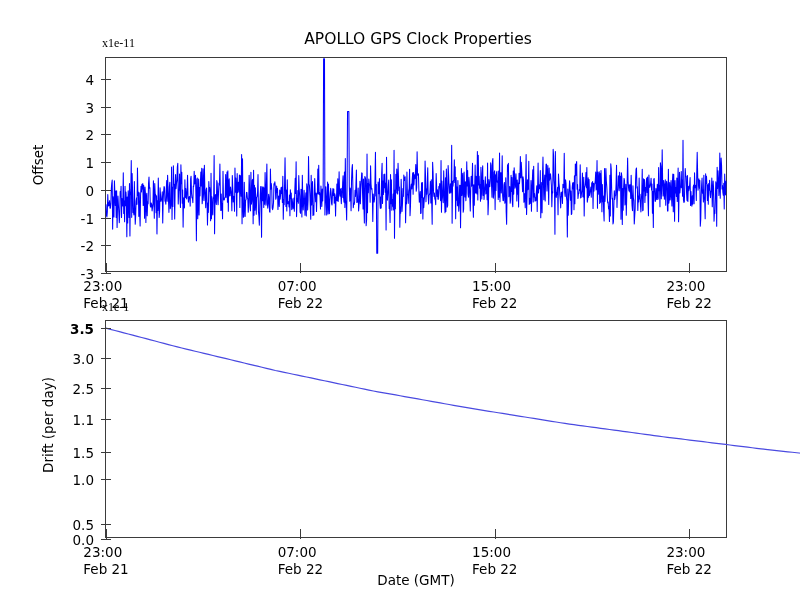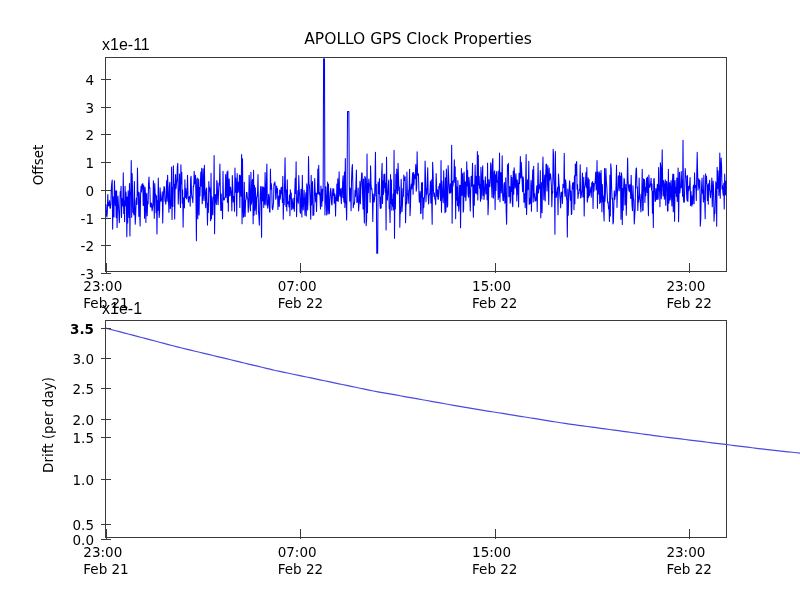--- a/index.html
+++ b/index.html
@@ -28,22 +28,22 @@
     top: 30px;
     width: 622px;
     text-align: center;
     font-size: 15.5px;
     line-height: 18px;
     color: #000;
     white-space: nowrap;
   }
   .exp-label {
     position: absolute;
-    font-family: Liberation Sans, sans-serif;
-    font-size: 16px;
+    font-family: Liberation Serif, serif;
+    font-size: 12px;
     color: #000;
     white-space: nowrap;
   }
   #exp-top { left: 102px; top: 36px; }
   #exp-bottom { left: 102px; top: 300px; }
 
   .ylabel {
     position: absolute;
     font-size: 13.5px;
     color: #000;
@@ -190,25 +190,25 @@
     <div id="bot-yticks">
         <div class="tick-y" style="top: 218px;">
           <div class="ytlabel">0.0</div>
         </div>
         <div class="tick-y" style="top: 203px;">
           <div class="ytlabel">0.5</div>
         </div>
         <div class="tick-y" style="top: 157.779px;">
           <div class="ytlabel">1.0</div>
         </div>
-        <div class="tick-y" style="top: 116px;">
+        <div class="tick-y" style="top: 131px;">
           <div class="ytlabel">1.5</div>
         </div>
         <div class="tick-y" style="top: 97.558px;">
-          <div class="ytlabel">2.0</div>
+          <div class="ytlabel">1.1</div>
         </div>
         <div class="tick-y" style="top: 67.4475px;">
           <div class="ytlabel">2.5</div>
         </div>
         <div class="tick-y" style="top: 37.337px;">
           <div class="ytlabel">3.0</div>
         </div>
         <div class="tick-y" style="top: 7.22652px; font-weight: bold;">
           <div class="ytlabel">3.5</div>
         </div>
@@ -218,13 +218,14 @@
         <div class="xtlabel" style="left: 0px; top: 218px; position: absolute; margin-top: 5px;"><span>23:00</span><span class="l2">Feb 21</span></div>
         <div class="tick-x" style="left: 194.375px; top: 208px;"></div>
         <div class="xtlabel" style="left: 194.375px; top: 218px; position: absolute; margin-top: 5px;"><span>07:00</span><span class="l2">Feb 22</span></div>
         <div class="tick-x" style="left: 388.75px; top: 208px;"></div>
         <div class="xtlabel" style="left: 388.75px; top: 218px; position: absolute; margin-top: 5px;"><span>15:00</span><span class="l2">Feb 22</span></div>
         <div class="tick-x" style="left: 583.125px; top: 208px;"></div>
         <div class="xtlabel" style="left: 583.125px; top: 218px; position: absolute; margin-top: 5px;"><span>23:00</span><span class="l2">Feb 22</span></div>
       </div>
   </div>
 
+  <div class="xlabel">Date (GMT)</div>
 </div>
 
 </body></html>

